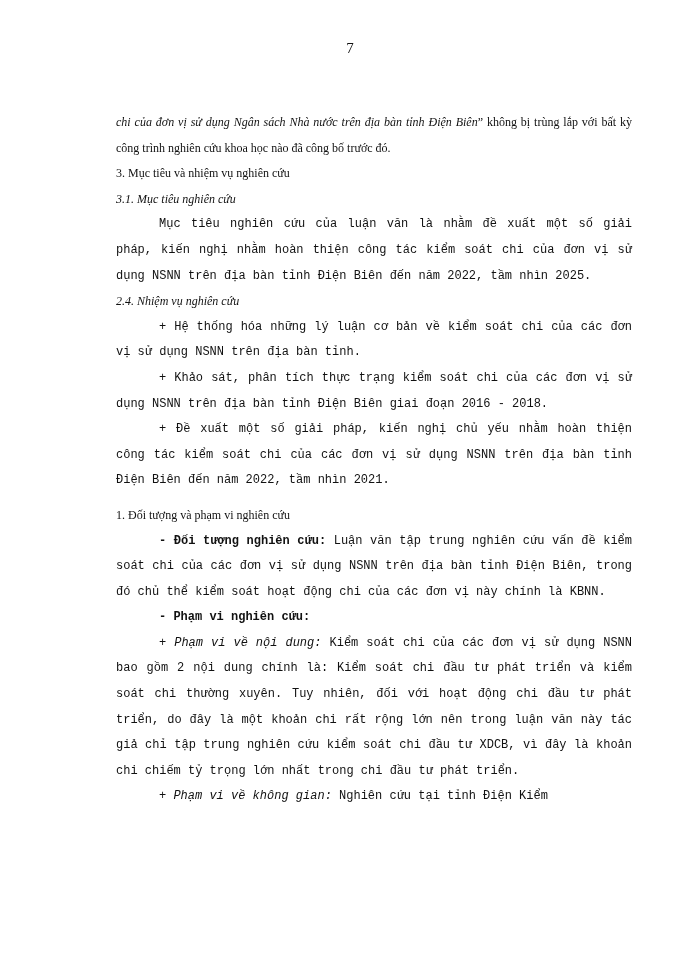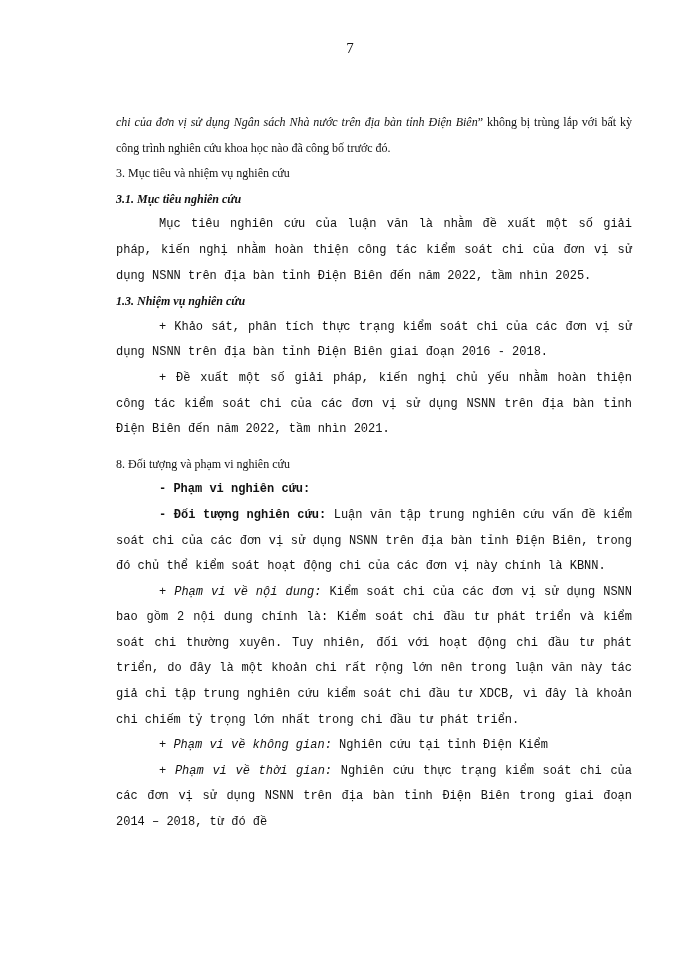--- a/index.html
+++ b/index.html
@@ -5,50 +5,50 @@
   html, body { margin: 0; padding: 0; background: #ffffff; }
   body { width: 700px; height: 960px; position: relative; overflow: hidden;
          font-family: "Liberation Serif", "DejaVu Serif", serif; color: #111; }
   .page-number { position: absolute; top: 40px; left: 0; width: 700px; text-align: center;
                  font-size: 15px; }
   .content { position: absolute; left: 116px; top: 110px; width: 516px;
              font-size: 12px; line-height: 25.6px; text-align: justify; }
   .p { margin: 0; }
   .indent { text-indent: 43px; font-family: Liberation Mono, monospace; }
   .h2 { font-weight: normal; margin: 0; }
-  .h3 { font-weight: bold; font-style: italic; margin: 0; }
+  .h3 { font-weight: normal; font-style: italic; margin: 0; }
   .gap { height: 9px; }
   i, .it { font-style: italic; }
   b, .bd { font-weight: bold; }
 </style>
 </head>
 <body>
 
 <div class="page-number">7</div>
 
 <div class="content">
 
   <p class="p"><i>chi của đơn vị sử dụng Ngân sách Nhà nước trên địa bàn tỉnh Điện Biên</i><span>” không bị trùng lắp với bất kỳ công trình nghiên cứu khoa học nào đã công bố trước đó.</span></p>
 
   <p class="h2">3. Mục tiêu và nhiệm vụ nghiên cứu</p>
 
   <p class="h3">3.1. Mục tiêu nghiên cứu</p>
   <p class="p indent">Mục tiêu nghiên cứu của luận văn là nhằm đề xuất một số giải pháp, kiến nghị nhằm hoàn thiện công tác kiểm soát chi của đơn vị sử dụng NSNN trên địa bàn tỉnh Điện Biên đến năm 2022, tầm nhìn 2025.</p>
 
-  <p class="h3">1.3. Nhiệm vụ nghiên cứu</p>
+  <p class="h3">2.4. Nhiệm vụ nghiên cứu</p>
+  <p class="p indent">+ Hệ thống hóa những lý luận cơ bản về kiểm soát chi của các đơn vị sử dụng NSNN trên địa bàn tỉnh.</p>
   <p class="p indent">+ Khảo sát, phân tích thực trạng kiểm soát chi của các đơn vị sử dụng NSNN trên địa bàn tỉnh Điện Biên giai đoạn 2016 - 2018.</p>
   <p class="p indent">+ Đề xuất một số giải pháp, kiến nghị chủ yếu nhằm hoàn thiện công tác kiểm soát chi của các đơn vị sử dụng NSNN trên địa bàn tỉnh Điện Biên đến năm 2022, tầm nhìn 2021.</p>
 
   <div class="gap"></div>
 
-  <p class="h2">8. Đối tượng và phạm vi nghiên cứu</p>
+  <p class="h2">1. Đối tượng và phạm vi nghiên cứu</p>
+
+  <p class="p indent"><b>- Đối tượng nghiên cứu:</b><span> Luận văn tập trung nghiên cứu vấn đề kiểm soát chi của các đơn vị sử dụng NSNN trên địa bàn tỉnh Điện Biên, trong đó chủ thể kiểm soát hoạt động chi của các đơn vị này chính là KBNN.</span></p>
 
   <p class="p indent bd">- Phạm vi nghiên cứu:</p>
-
-  <p class="p indent"><b>- Đối tượng nghiên cứu:</b><span> Luận văn tập trung nghiên cứu vấn đề kiểm soát chi của các đơn vị sử dụng NSNN trên địa bàn tỉnh Điện Biên, trong đó chủ thể kiểm soát hoạt động chi của các đơn vị này chính là KBNN.</span></p>
 
   <p class="p indent"><span>+ </span><i>Phạm vi về nội dung:</i><span> Kiểm soát chi của các đơn vị sử dụng NSNN bao gồm 2 nội dung chính là: Kiểm soát chi đầu tư phát triển và kiểm soát chi thường xuyên. Tuy nhiên, đối với hoạt động chi đầu tư phát triển, do đây là một khoản chi rất rộng lớn nên trong luận văn này tác giả chỉ tập trung nghiên cứu kiểm soát chi đầu tư XDCB, vì đây là khoản chi chiếm tỷ trọng lớn nhất trong chi đầu tư phát triển.</span></p>
 
   <p class="p indent"><span>+ </span><i>Phạm vi về không gian:</i><span> Nghiên cứu tại tỉnh Điện Kiểm</span></p>
 
-  <p class="p indent"><span>+ </span><i>Phạm vi về thời gian:</i><span> Nghiên cứu thực trạng kiểm soát chi của các đơn vị sử dụng NSNN trên địa bàn tỉnh Điện Biên trong giai đoạn 2014 – 2018, từ đó đề</span></p>
 
 </div>
 
 </body></html>

